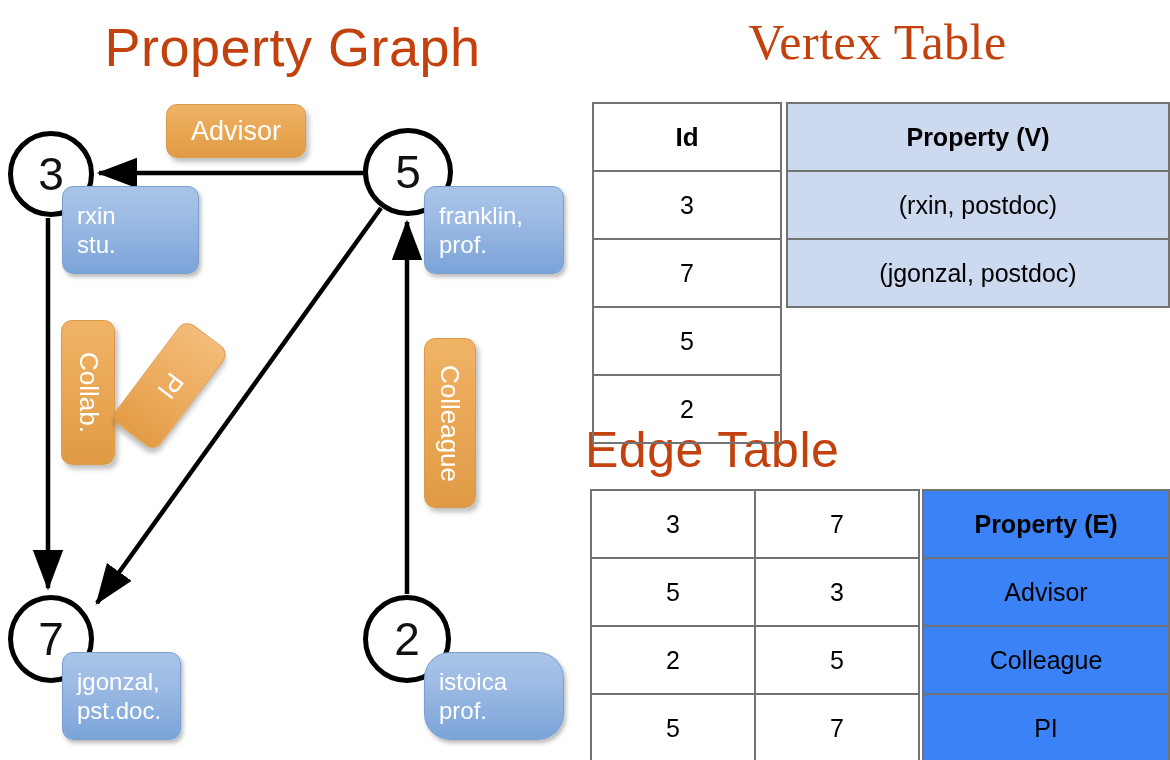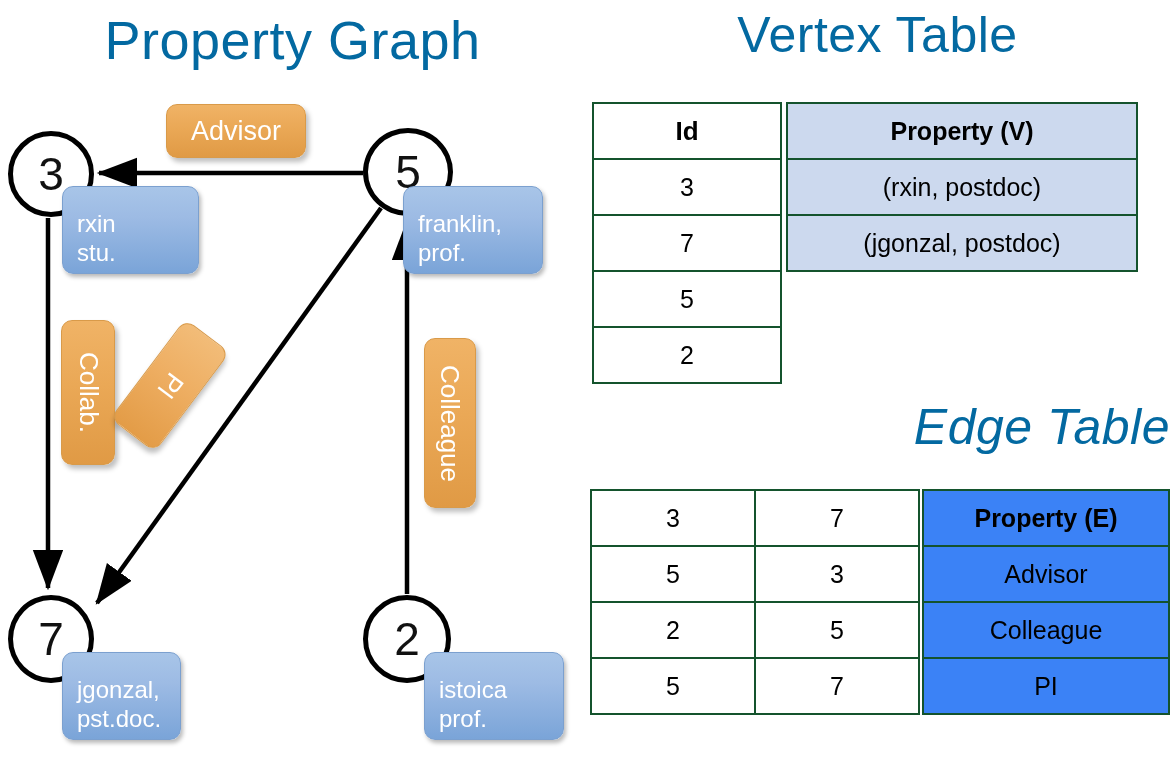--- a/index.html
+++ b/index.html
@@ -14,42 +14,43 @@
     overflow: hidden;
     font-family: "Liberation Sans", sans-serif;
     color: #000000;
   }
 
   
   .title {
     position: absolute;
     font-family: "Liberation Sans", sans-serif;
     font-weight: 300;
-    color: #0369a1;
+    color: #c2410c;
     white-space: nowrap;
     letter-spacing: 0.5px;
+    margin-top: 7px;
   }
   #title-property-graph {
     left: 0; top: 8px; width: 585px;
     text-align: center;
     font-size: 54px;
     line-height: 64px;
   }
   #title-vertex-table {
     left: 585px; top: 4px; width: 585px;
     text-align: center;
     font-size: 50px;
     line-height: 62px;
+    font-family: Liberation Serif, serif;
   }
   #title-edge-table {
-    left: 585px; top: 396px; width: 585px;
-    text-align: right;
+    left: 585px; top: 412px; width: 585px;
+    text-align: left;
     font-size: 50px;
     line-height: 62px;
-    font-style: italic;
   }
 
   
   #graph-panel {
     position: absolute;
     left: 0; top: 0;
     width: 585px; height: 760px;
   }
   #graph-edges {
     position: absolute;
@@ -82,28 +83,28 @@
     position: absolute;
     border-radius: 11px;
     background: linear-gradient(180deg, #a8c5e8 0%, #9dbbe4 35%, #7aa4d8 100%);
     border: 1px solid #7ba0cf;
     box-shadow: 2px 3px 4px rgba(0,0,0,0.28);
     color: #ffffff;
     font-family: "Liberation Sans", sans-serif;
     font-weight: 300;
     font-size: 24px;
     line-height: 29px;
-    padding: 22px 0 10px 14px;
+    padding: 14px 0 10px 14px;
     box-sizing: border-box;
     white-space: pre-line;
   }
   #prop-rxin     { left: 62px;  top: 186px; width: 137px; height: 88px; }
-  #prop-franklin { left: 403px; top: 186px; width: 140px; height: 88px; }
+  #prop-franklin { left: 424px; top: 186px; width: 140px; height: 88px; }
   #prop-jgonzal  { left: 62px;  top: 652px; width: 119px; height: 88px; }
-  #prop-istoica  { left: 424px; top: 652px; width: 140px; height: 88px; }
+  #prop-istoica  { left: 424px; top: 652px; width: 140px; height: 88px; border-radius: 26px; }
 
   
   .edge-label {
     position: absolute;
     border-radius: 11px;
     background: linear-gradient(180deg, #f0b366 0%, #eaa856 45%, #e09a45 100%);
     border: 1px solid #d99a49;
     box-shadow: 3px 4px 5px rgba(0,0,0,0.25);
     color: #ffffff;
     font-family: "Liberation Sans", sans-serif;
@@ -140,40 +141,40 @@
 
   
   .tbl {
     position: absolute;
     border-collapse: collapse;
     table-layout: fixed;
     font-family: "Liberation Sans", sans-serif;
     font-weight: 300;
   }
   .tbl td, .tbl th {
-    border: 2px solid #14532d;
+    border: 2px solid #737373;
     text-align: center;
     font-weight: 300;
     font-size: 25px;
     color: #000000;
-    padding: 0;
+    padding: 6px;
     line-height: 1;
     height: 54px;
     vertical-align: middle;
   }
   .tbl th {
     font-weight: bold;
     font-size: 26px;
   }
   .cell-blue   { background: #ccd9ee; }
   .cell-orange { background: #3b82f6; }
 
   
   #vertex-id-table       { left: 592px; top: 102px; width: 190px; }
-  #vertex-property-table { left: 786px; top: 102px; width: 352px; }
+  #vertex-property-table { left: 786px; top: 102px; width: 384px; }
 
   
   #edge-src-dst-table    { left: 590px; top: 489px; width: 330px; }
   #edge-property-table   { left: 922px; top: 489px; width: 248px; }
 
   .tbl td.prop-cell, .tbl th.prop-cell { font-size: 25px; }
 </style>
 </head>
 <body>
 

